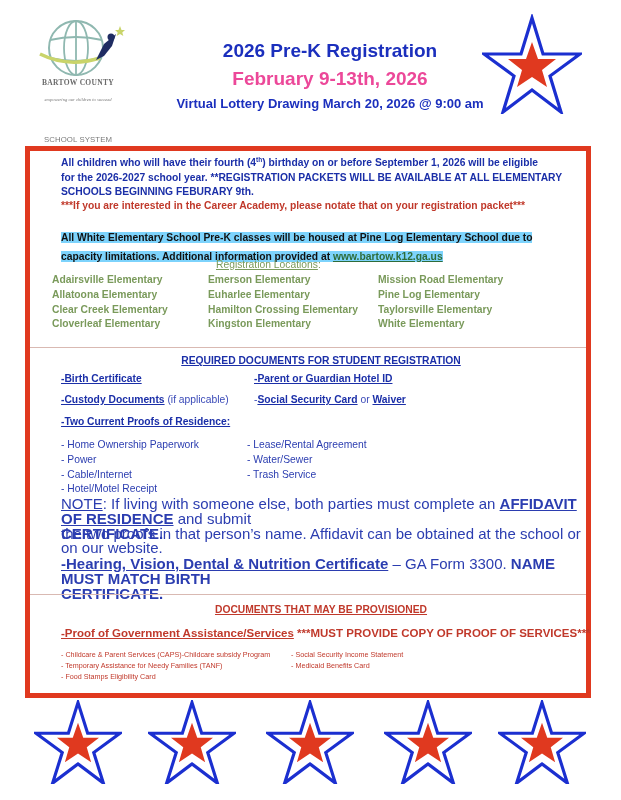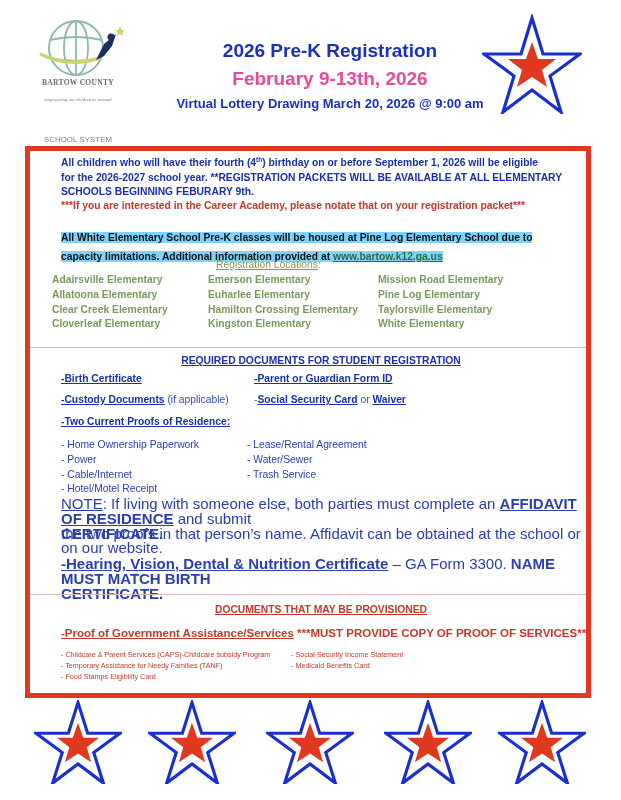--- a/index.html
+++ b/index.html
@@ -121,21 +121,21 @@
   <div>Mission Road Elementary</div>
   <div>Pine Log Elementary</div>
   <div>Taylorsville Elementary</div>
   <div>White Elementary</div>
 </div>
 
 <div class="divider" style="top:347px;"></div>
 
 <div class="req-title">REQUIRED DOCUMENTS FOR STUDENT REGISTRATION</div>
 <div class="req-item" style="left:61px; top:373px;"><b>-Birth Certificate</b></div>
-<div class="req-item" style="left:254px; top:373px;"><b>-Parent or Guardian Form ID</b></div>
+<div class="req-item" style="left:254px; top:373px;"><b>-Parent or Guardian Hotel ID</b></div>
 <div class="req-item" style="left:61px; top:394px;"><b>-Custody Documents</b><span class="norm"> (if applicable)</span></div>
 <div class="req-item" style="left:254px; top:394px;"><span class="norm">-</span><b>Social Security Card</b><span class="norm"> or </span><b>Waiver</b></div>
 <div class="req-item" style="left:61px; top:416px;font-weight:bold;"><b>-Two Current Proofs of Residence:</b></div>
 
 <div class="res-item" style="left:61px; top:438px; line-height:14.8px;">
   <div>- Home Ownership Paperwork</div>
   <div>- Power</div>
   <div>- Cable/Internet</div>
   <div>- Hotel/Motel Receipt</div>
 </div>

